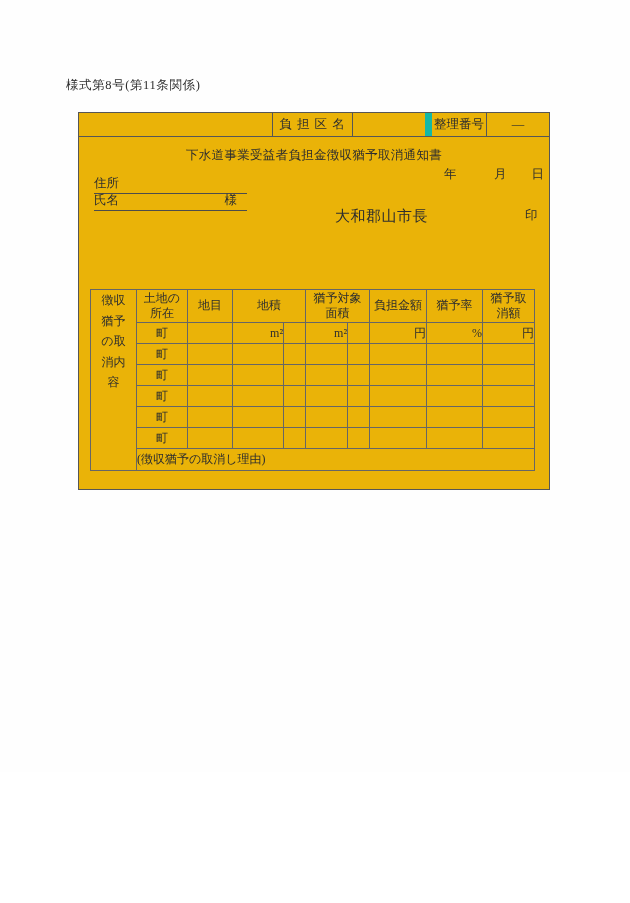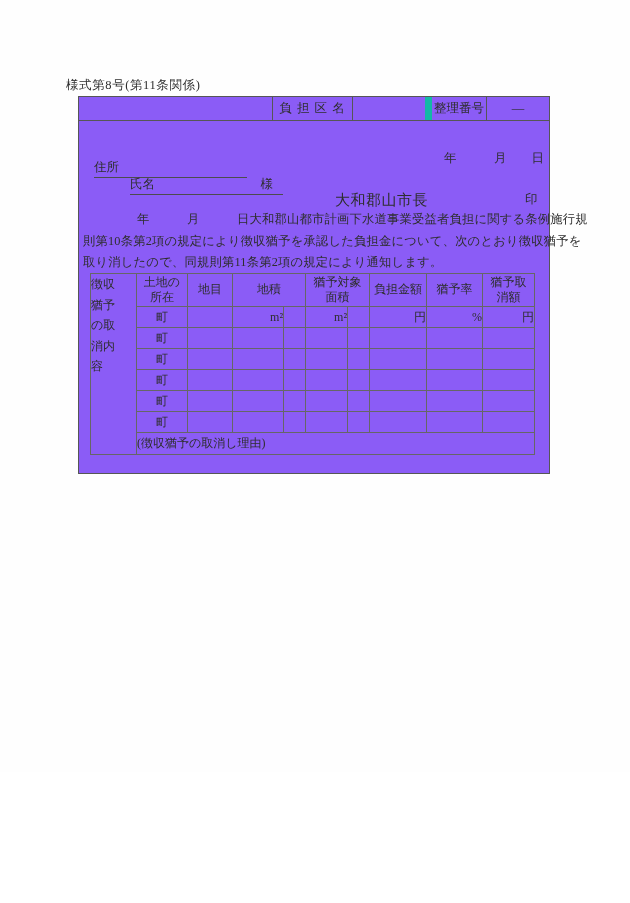--- a/index.html
+++ b/index.html
@@ -6,42 +6,42 @@
   .page {
     position:relative; width:630px; height:772px; background:#fefefe;
     font-family:"Liberation Serif","DejaVu Serif",serif; color:#2e2e2e;
     overflow:hidden;
   }
   .form-label {
     position:absolute; left:66px; top:77px;
     font-size:12.5px; letter-spacing:0.6px;
   }
   .outer-box {
-    position:absolute; left:78px; top:96px; width:470px; height:376px;
-    border:1px solid #565656; background:#8b5cf6;
+    position:absolute; left:78px; top:112px; width:470px; height:376px;
+    border:1px solid #565656; background:#eab308;
   }
   
   .top-bar { display:flex; height:23px; border-bottom:1px solid #565656; font-size:12.5px; }
   .tb-cell {
     height:100%; box-sizing:border-box;
     display:flex; align-items:center; justify-content:center;
   }
   .tb-c1 { width:193px; }
   .tb-c2 { width:80px;  border-left:1px solid #565656; letter-spacing:1px; }
   .tb-c3 { width:73px;  border-left:1px solid #565656; }
   .tb-c4 { width:61px;  border-left:7px solid #14b8a6; }
   .tb-c5 { flex:1;      border-left:1px solid #565656; }
   .title {
     position:absolute; top:34px; left:0; width:100%;
     text-align:center; font-size:12.5px; letter-spacing:0.3px;
   }
   .date-line { position:absolute; top:53px; right:5px; font-size:12.5px; }
   .field-row { position:absolute; left:15px; font-size:12.5px; }
   .field-row.addr { top:62px; }
-  .field-row.name { top:79px;margin-left:36px; }
+  .field-row.name { top:79px; }
   .ufield {
     display:inline-block; width:153px; position:relative;
     border-bottom:1px solid #4c4c4c; padding-bottom:1px;
   }
   .honorific { position:absolute; right:10px; bottom:1px; }
   .sender-name { position:absolute; top:94px; left:256px; font-size:15px; letter-spacing:0.5px; }
   .sender-seal { position:absolute; top:94px; left:446px; font-size:12.5px; }
   .body-text {
     position:absolute; top:112px; left:4px; width:464px;
     font-size:12.3px; line-height:21.5px; letter-spacing:0.2px;
@@ -58,21 +58,21 @@
     border:1px solid #666666; padding:0; overflow:hidden;
   }
   .form-table th {
     font-weight:normal; text-align:center;
     line-height:15.5px; white-space:pre-line;
   }
   .form-table tr.hdr { height:33px; }
   .form-table tr.data { height:21px; }
   .form-table tr.reason { height:22px; }
   .vlabel {
-    vertical-align:top; text-align:left;
+    vertical-align:top; text-align:center;
     padding-top:5px; line-height:20.5px; white-space:pre-line;
   }
   .cell-town  { text-align:center; }
   .u-right    { text-align:right; padding-right:9px; }
   .u-right2   { text-align:right; padding-right:8px; }
   .u-right3   { text-align:right; padding-right:4px; }
   .reason-cell { text-align:left; padding-left:5px; }
 </style>
 </head>
 <body>
@@ -84,20 +84,21 @@
   <div class="outer-box">
 
     <div class="top-bar">
       <div class="tb-cell tb-c1"></div>
       <div class="tb-cell tb-c2">負 担 区 名</div>
       <div class="tb-cell tb-c3"></div>
       <div class="tb-cell tb-c4">整理番号</div>
       <div class="tb-cell tb-c5">―</div>
     </div>
 
+    <div class="title">下水道事業受益者負担金徴収猶予取消通知書</div>
 
     <div class="date-line">年　　　月　　日</div>
 
     <div class="field-row addr">
       <span class="ufield">
         <span>住所</span>
         <span></span>
       </span>
     </div>
 
@@ -105,25 +106,20 @@
       <span class="ufield">
         <span>氏名</span>
         <span></span>
         <span class="honorific">様</span>
       </span>
     </div>
 
     <div class="sender-name">大和郡山市長</div>
     <div class="sender-seal">印</div>
 
-    <div class="body-text">
-      <div class="body-line first">年　　　月　　　日大和郡山都市計画下水道事業受益者負担に関する条例施行規</div>
-      <div class="body-line">則第10条第2項の規定により徴収猶予を承認した負担金について、次のとおり徴収猶予を</div>
-      <div class="body-line">取り消したので、同規則第11条第2項の規定により通知します。</div>
-    </div>
 
     <table class="form-table">
       <colgroup>
         <col style="width:46px">
           <col style="width:51px">
           <col style="width:45px">
         <col style="width:51px">
           <col style="width:22px">
           <col style="width:42px">
         <col style="width:22px">

